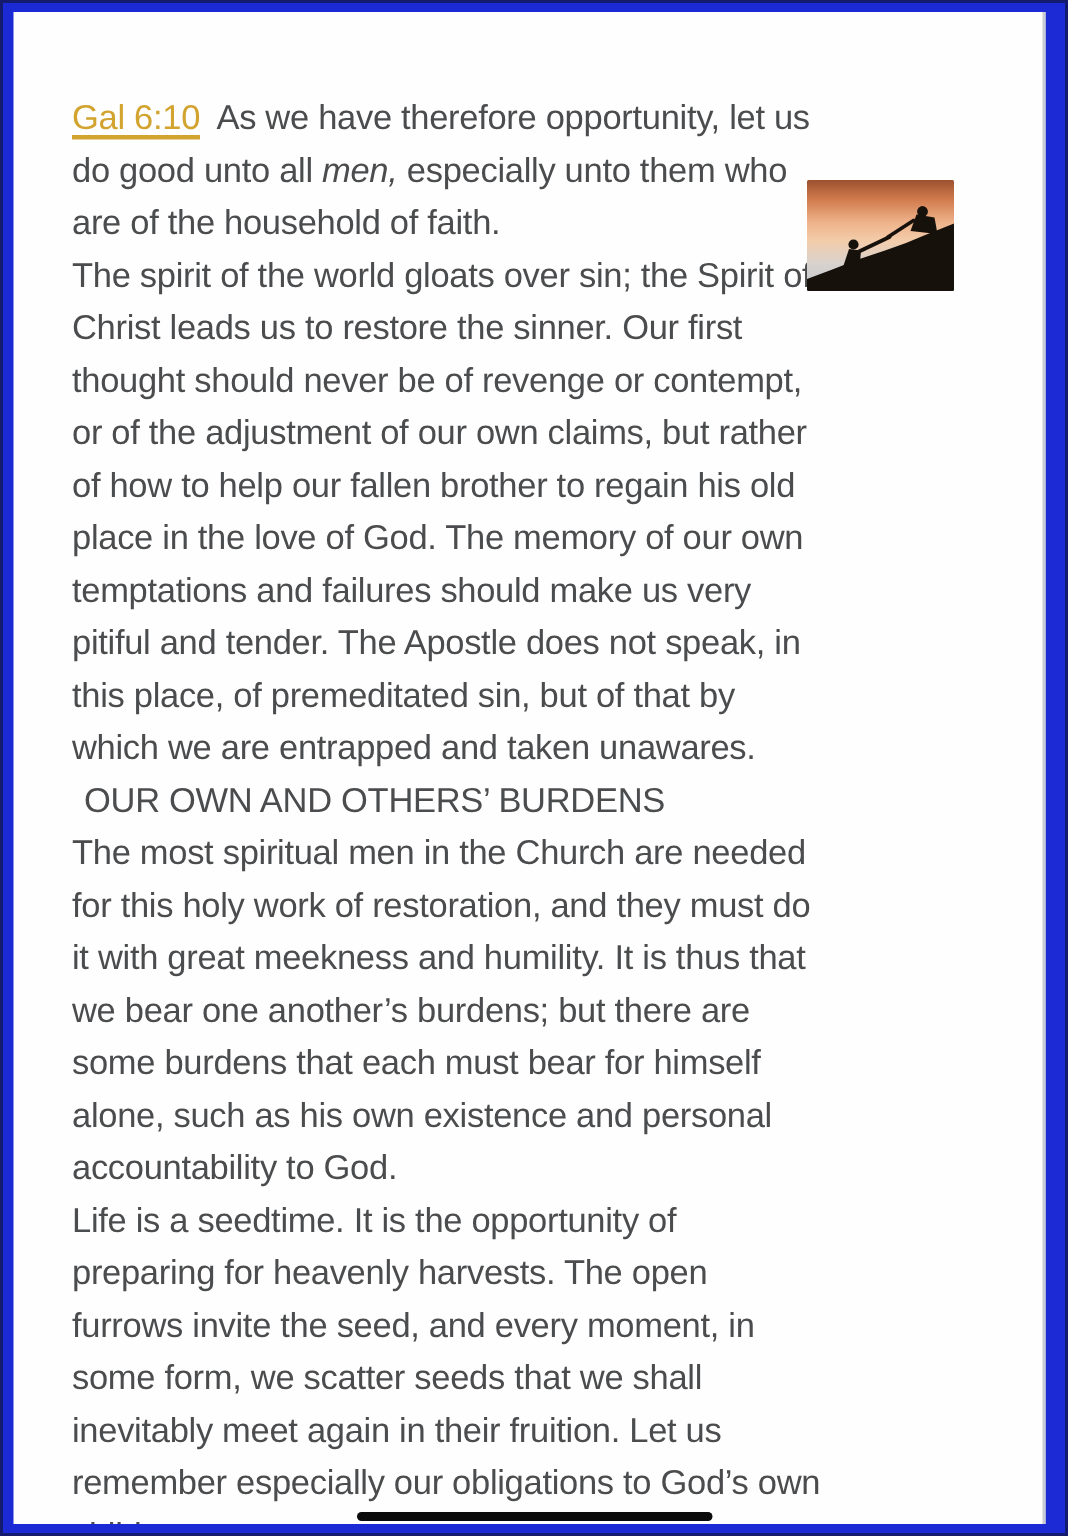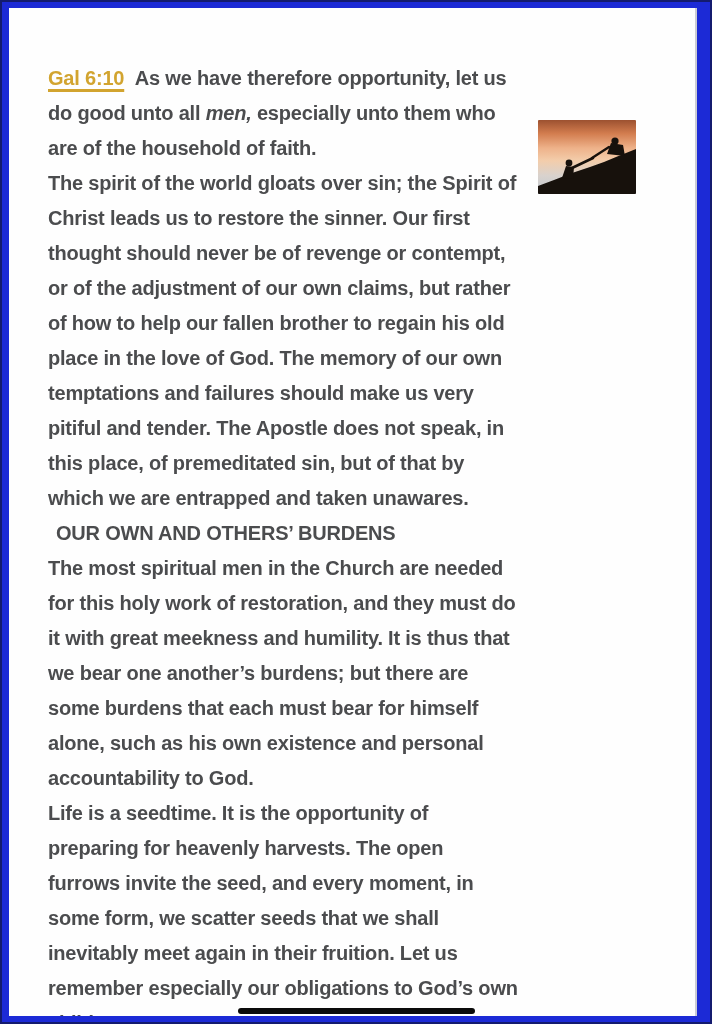--- a/index.html
+++ b/index.html
@@ -24,23 +24,23 @@
     border-right: 2px solid #c9cbd4;         
     overflow: hidden;
   }
 
   .text-col {
     position: relative;
     padding: 53px 24px 0 39px;
   }
 
   .para {
-    font-size: 20px;
+    font-size: 23px;
     line-height: 35px;
-    font-weight: 700;
+    font-weight: 400;
     color: #4b4c4e;
     letter-spacing: -0.2px;
     white-space: pre-line;
   }
 
   .para span, .para em { white-space: pre-line; }
 
   .ref {
     color: #d2a42f;
     text-decoration: underline;

